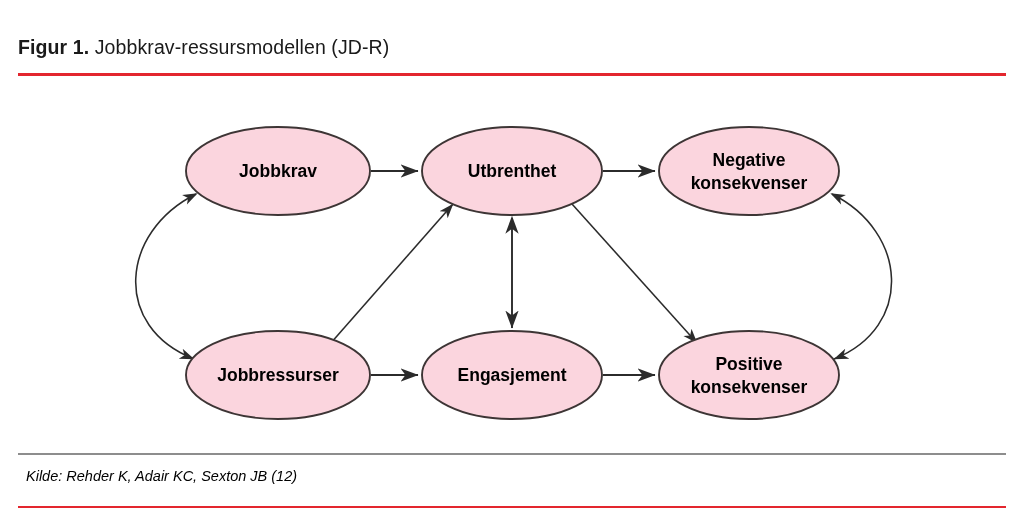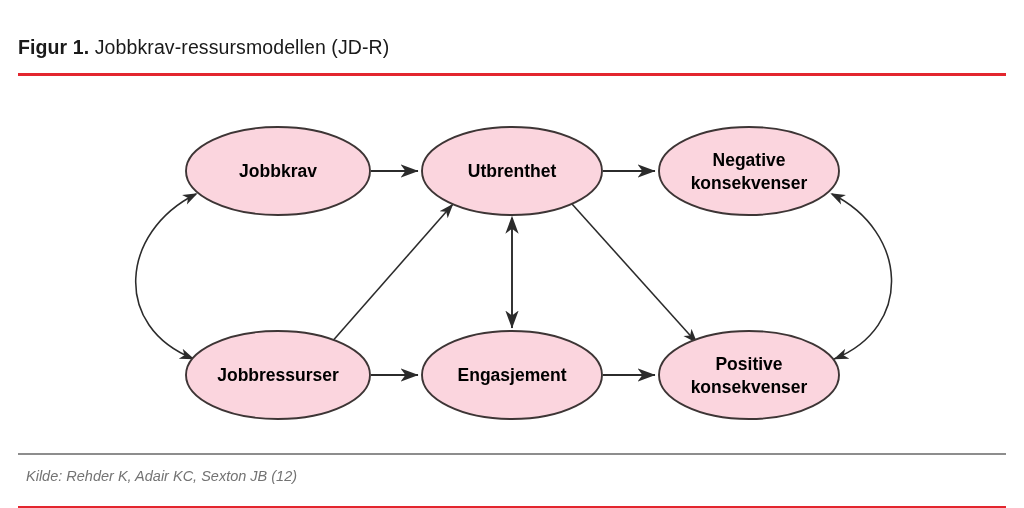--- a/index.html
+++ b/index.html
@@ -53,21 +53,21 @@
     width: 988px;
     height: 2px;
     background: #8d8d8d;
   }
   .fig-source {
     position: absolute;
     left: 26px;
     top: 456px;
     font-size: 14.5px;
     font-style: italic;
-    color: #737373;
+    color: #000000;
     white-space: nowrap;
   }
   .rule-red-bottom {
     position: absolute;
     left: 18px;
     top: 494px;
     width: 988px;
     height: 3px;
     background: #e3262e;
   }

